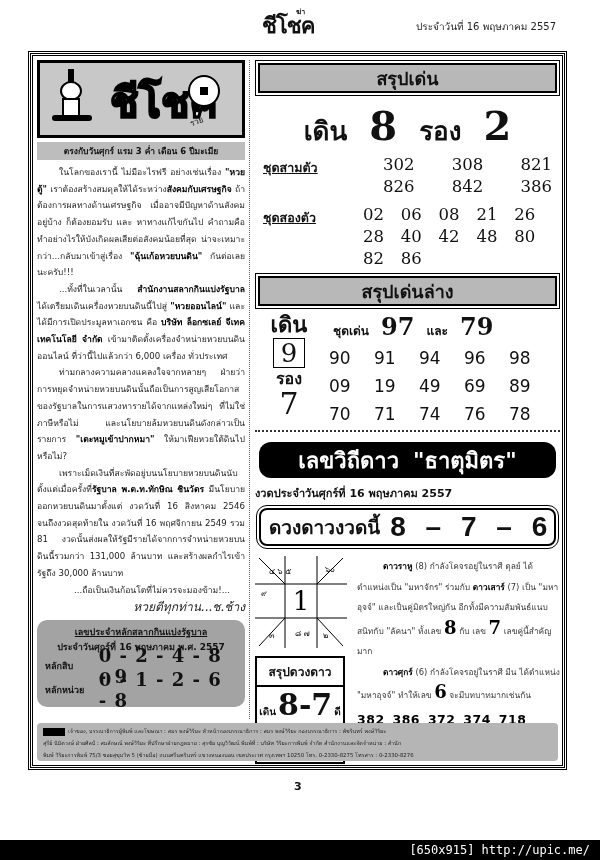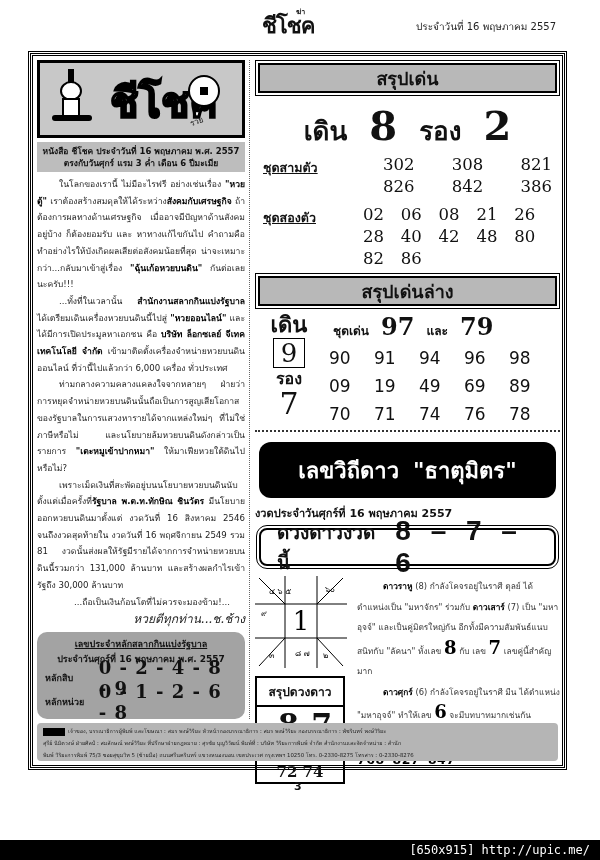--- a/index.html
+++ b/index.html
@@ -58,23 +58,23 @@
   .lower .side .box9 { display: inline-block; border: 1.5px solid #000; width: 32px; height: 30px; font-family: "DejaVu Serif", serif; font-size: 26px; line-height: 28px; }
   .lower .side .t2 { font-weight: bold; font-size: 16px; line-height: 22px; }
   .lower .side .n7 { font-family: "DejaVu Serif", serif; font-size: 30px; line-height: 28px; }
   .lower .nums { flex: 1; }
   .lower .hl { display: flex; align-items: baseline; gap: 12px; height: 32px; padding-left: 10px; }
   .lower .hl .s { font-weight: bold; font-size: 12px; }
   .lower .hl .b { font-family: "DejaVu Serif", serif; font-size: 24px; font-weight: bold; }
   .lower .rows { font-size: 17px; line-height: 28px; }
   .lower .rows .r { display: grid; grid-template-columns: repeat(5, 1fr); padding-left: 6px; padding-right: 6px; }
 
-  .star-banner { margin: 10px 4px 0; height: 56px; background: #000; color: #fff; border-radius: 12px; display: flex; align-items: center; justify-content: center; font-weight: bold; font-size: 22px; gap: 14px; }
+  .star-banner { margin: 10px 4px 0; height: 36px; background: #000; color: #fff; border-radius: 12px; display: flex; align-items: center; justify-content: center; font-weight: bold; font-size: 22px; gap: 14px; }
   .draw-date { text-align: left; font-weight: bold; font-size: 11px; margin-top: 6px; }
-  .star-box { margin: 6px 4px 0; height: 38px; border: 2px solid #000; outline: 1px solid #000; outline-offset: 2px; border-radius: 8px; display: flex; align-items: center; padding-left: 16px; gap: 10px; }
+  .star-box { margin: 6px 4px 0; height: 38px; border: 2px solid #000; outline: 1px solid #000; outline-offset: 2px; border-radius: 8px; display: flex; align-items: center; padding-left: 8px; gap: 10px; }
   .star-box .lbl { font-weight: bold; font-size: 19px; }
   .star-box .num { font-weight: 900; font-size: 28px; letter-spacing: 6px; font-family: "Liberation Sans", sans-serif; }
 
   .astro { display: flex; margin-top: 10px; }
   .astro .chart-col { width: 92px; }
   .astro svg { display: block; }
   .summary-box { margin-top: 8px; width: 90px; border: 2px solid #000; text-align: center; }
   .summary-box .h { font-weight: bold; font-size: 12px; border-bottom: 2px solid #000; padding: 4px 0; }
   .summary-box .main { display: flex; align-items: baseline; justify-content: center; gap: 2px; font-weight: bold; }
   .summary-box .main .s { font-size: 10px; }
@@ -111,21 +111,20 @@
         <ellipse cx="19" cy="22" rx="10" ry="9" fill="#fff" stroke="#000" stroke-width="2"></ellipse>
         <rect x="11" y="30" width="16" height="18" fill="#fff" stroke="#000" stroke-width="2"></rect>
         <rect x="0" y="46" width="40" height="6" rx="3" fill="#000"></rect>
       </svg>
       <span class="brand">ชีโชค</span>
       <span class="sun"></span>
       <span class="sub">รวย</span>
     </div>
 
     <div class="issue-box">
-      <div>หนังสือ ชีโชค ประจำวันที่ 16 พฤษภาคม พ.ศ. 2557</div>
       <div>ตรงกับวันศุกร์ แรม 3 ค่ำ เดือน 6 ปีมะเมีย</div>
     </div>
 
     <div class="article">
       <p><span>ในโลกของเรานี้ ไม่มีอะไรฟรี อย่างเช่นเรื่อง </span><b>"หวยตู้"</b><span> เราต้องสร้างสมดุลให้ได้ระหว่าง</span><b>สังคมกับเศรษฐกิจ</b><span> ถ้าต้องการผลทางด้านเศรษฐกิจ เมื่ออาจมีปัญหาด้านสังคมอยู่บ้าง ก็ต้องยอมรับ และ หาทางแก้ไขกันไป คำถามคือ ทำอย่างไรให้บังเกิดผลเสียต่อสังคมน้อยที่สุด น่าจะเหมาะกว่า...กลับมาเข้าสู่เรื่อง </span><b>"ฉุ้นเก้อหวยบนดิน"</b><span> กันต่อเลยนะครับ!!!</span></p>
       <p><span>...ทั้งที่ในเวลานั้น </span><b>สำนักงานสลากกินแบ่งรัฐบาล</b><span> ได้เตรียมเดินเครื่องหวยบนดินนี้ไปสู่ </span><b>"หวยออนไลน์"</b><span> และได้มีการเปิดประมูลหาเอกชน คือ </span><b>บริษัท ล็อกซเลย์ จีเทค เทคโนโลยี จำกัด</b><span> เข้ามาติดตั้งเครื่องจำหน่ายหวยบนดินออนไลน์ ที่ว่านี้ไปแล้วกว่า 6,000 เครื่อง ทั่วประเทศ</span></p>
       <p><span>ท่ามกลางความคลางแคลงใจจากหลายๆ ฝ่ายว่า การหยุดจำหน่ายหวยบนดินนั้นถือเป็นการสูญเสียโอกาสของรัฐบาลในการแสวงหารายได้จากแหล่งใหม่ๆ ที่ไม่ใช่ภาษีหรือไม่ และนโยบายล้มหวยบนดินดังกล่าวเป็นรายการ </span><b>"เตะหมูเข้าปากหมา"</b><span> ให้มาเฟียหวยใต้ดินไปหรือไม่?</span></p>
       <p><span>เพราะเม็ดเงินที่สะพัดอยู่บนนโยบายหวยบนดินนับตั้งแต่เมื่อครั้งที่</span><b>รัฐบาล พ.ต.ท.ทักษิณ ชินวัตร</b><span> มีนโยบายออกหวยบนดินมาตั้งแต่ งวดวันที่ 16 สิงหาคม 2546 จนถึงงวดสุดท้ายใน งวดวันที่ 16 พฤศจิกายน 2549 รวม 81 งวดนั้นส่งผลให้รัฐมีรายได้จากการจำหน่ายหวยบนดินนี้รวมกว่า 131,000 ล้านบาท และสร้างผลกำไรเข้ารัฐถึง 30,000 ล้านบาท</span></p>
       <p style="text-align:center;">...ถือเป็นเงินก้อนโตที่ไม่ควรจะมองข้าม!...</p>
       <div class="signature">หวยตีทุกท่าน...ช.ช้าง</div>

